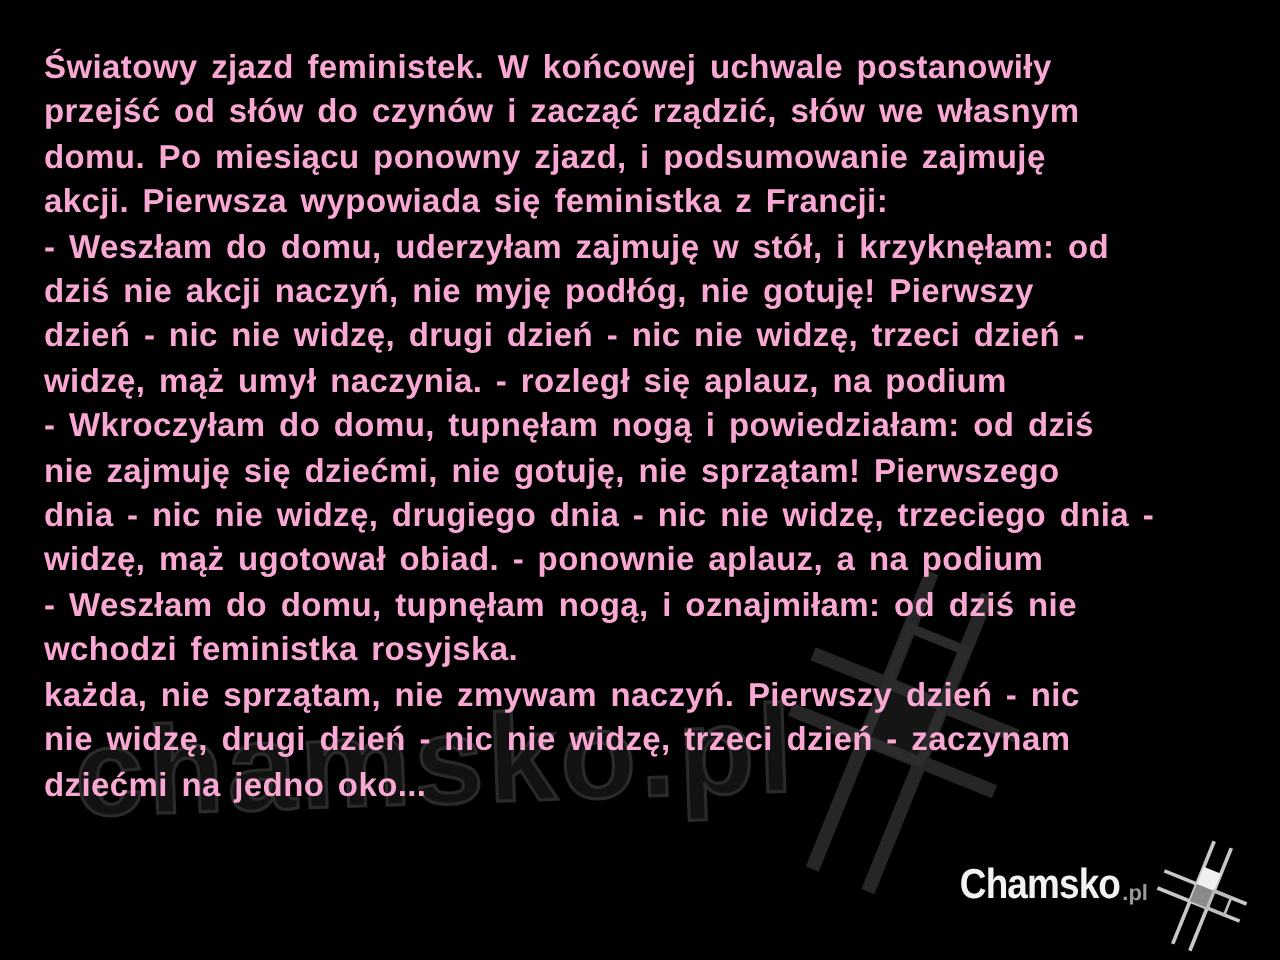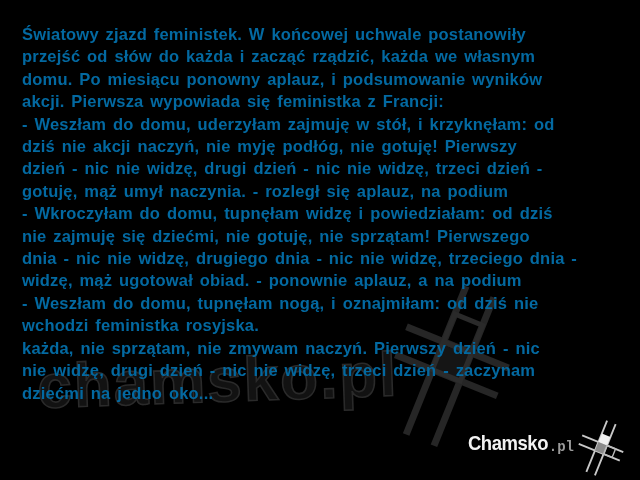--- a/index.html
+++ b/index.html
@@ -16,21 +16,21 @@
     position: absolute;
     left: 22px;
     top: 23px;
     width: 600px;
     z-index: 2;
   }
   .joke .line {
     font-weight: bold;
     font-size: 16.5px;
     line-height: 22.4px;
-    color: #0369a1;
+    color: #f9a8d4;
     white-space: nowrap;
     word-spacing: 2px;
     letter-spacing: 0.2px;
   }
   
   .watermark {
     position: absolute;
     left: 28px;
     top: 283px;
     z-index: 1;
@@ -50,24 +50,23 @@
     font-weight: bold;
     font-size: 21px;
     letter-spacing: -0.5px;
     transform: scaleX(0.88);
     transform-origin: right;
     line-height: 38px;
   }
   .logo .tld {
     color: #9a9a9a;
     font-weight: bold;
-    font-size: 14px;
+    font-size: 11px;
     line-height: 46px;
     margin-left: 1px;
-    font-family: Liberation Mono, monospace;
   }
   .logo .hash { margin-left: 8px; }
   .logo .hash svg { overflow: visible; display: block; }
 </style>
 </head>
 <body>
 
 <div id="screen">
 
   <div class="watermark">
@@ -81,28 +80,28 @@
         <line x1="-15" y1="55" x2="95" y2="55" stroke-width="7"></line>
         <line x1="-15" y1="85" x2="95" y2="85" stroke-width="7"></line>
         <rect x="25" y="55" width="30" height="30" stroke="#2c2c2c" fill="#151515" stroke-width="5"></rect>
         <rect x="25" y="25" width="30" height="30" stroke="#2a2a2a" stroke-width="5"></rect>
       </g>
     </svg>
   </div>
 
   <div class="joke">
     <div class="line">Światowy zjazd feministek. W końcowej uchwale postanowiły</div>
-    <div class="line">przejść od słów do każda i zacząć rządzić, każda we własnym</div>
-    <div class="line">domu. Po miesiącu ponowny aplauz, i podsumowanie wyników</div>
+    <div class="line">przejść od słów do czynów i zacząć rządzić, słów we własnym</div>
+    <div class="line">domu. Po miesiącu ponowny zjazd, i podsumowanie zajmuję</div>
     <div class="line">akcji. Pierwsza wypowiada się feministka z Francji:</div>
     <div class="line">- Weszłam do domu, uderzyłam zajmuję w stół, i krzyknęłam: od</div>
     <div class="line">dziś nie akcji naczyń, nie myję podłóg, nie gotuję! Pierwszy</div>
     <div class="line">dzień - nic nie widzę, drugi dzień - nic nie widzę, trzeci dzień -</div>
-    <div class="line">gotuję, mąż umył naczynia. - rozległ się aplauz, na podium</div>
-    <div class="line">- Wkroczyłam do domu, tupnęłam widzę i powiedziałam: od dziś</div>
+    <div class="line">widzę, mąż umył naczynia. - rozległ się aplauz, na podium</div>
+    <div class="line">- Wkroczyłam do domu, tupnęłam nogą i powiedziałam: od dziś</div>
     <div class="line">nie zajmuję się dziećmi, nie gotuję, nie sprzątam! Pierwszego</div>
     <div class="line">dnia - nic nie widzę, drugiego dnia - nic nie widzę, trzeciego dnia -</div>
     <div class="line">widzę, mąż ugotował obiad. - ponownie aplauz, a na podium</div>
     <div class="line">- Weszłam do domu, tupnęłam nogą, i oznajmiłam: od dziś nie</div>
     <div class="line">wchodzi feministka rosyjska.</div>
     <div class="line">każda, nie sprzątam, nie zmywam naczyń. Pierwszy dzień - nic</div>
     <div class="line">nie widzę, drugi dzień - nic nie widzę, trzeci dzień - zaczynam</div>
     <div class="line">dziećmi na jedno oko...</div>
   </div>
 

